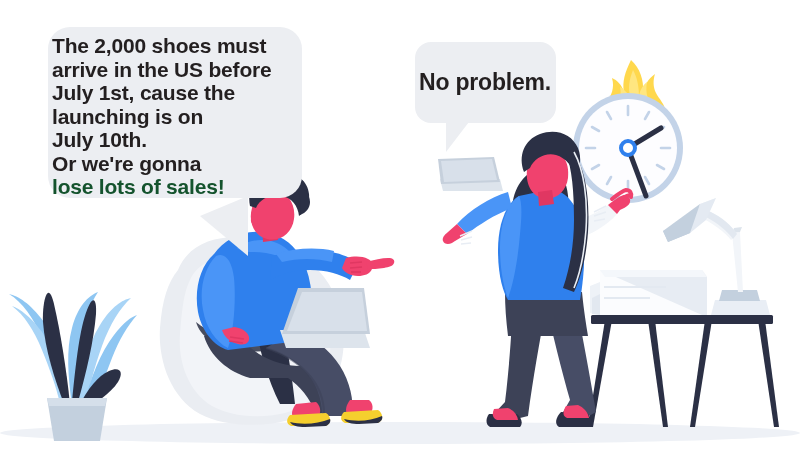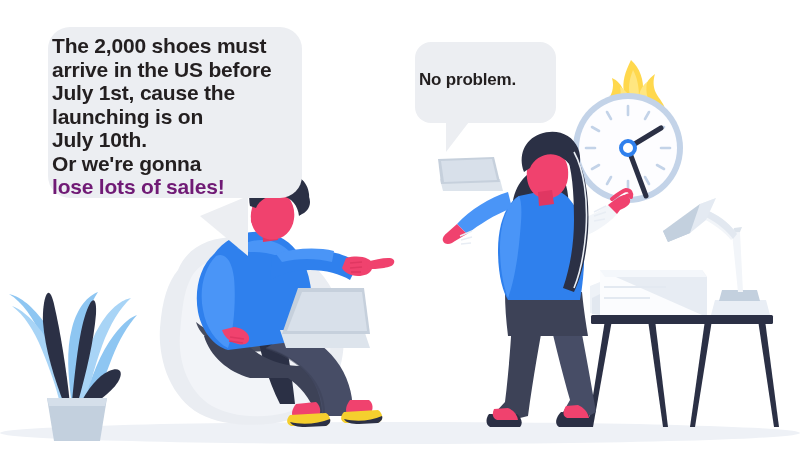--- a/index.html
+++ b/index.html
@@ -13,25 +13,25 @@
     color:#231f20;
     line-height:1.12;
     letter-spacing:-0.2px;
     white-space:pre-line;
   }
   #bubble1-text{
     left:52px; top:34px; width:246px;
     text-align:left;
     font-size:21px;
   }
-  #bubble1-highlight{ color:#701a75; display:block; }
+  #bubble1-highlight{ color:#14532d; display:block; }
   #bubble2-text{
     left:419px; top:70px; width:136px;
     text-align:left;
-    font-size:17px;
+    font-size:23px;
   }
 </style>
 </head>
 <body>
 
 <div id="scene">
 
   <svg width="800" height="451" viewBox="0 0 800 451" xmlns="http://www.w3.org/2000/svg">
 
     <g>

